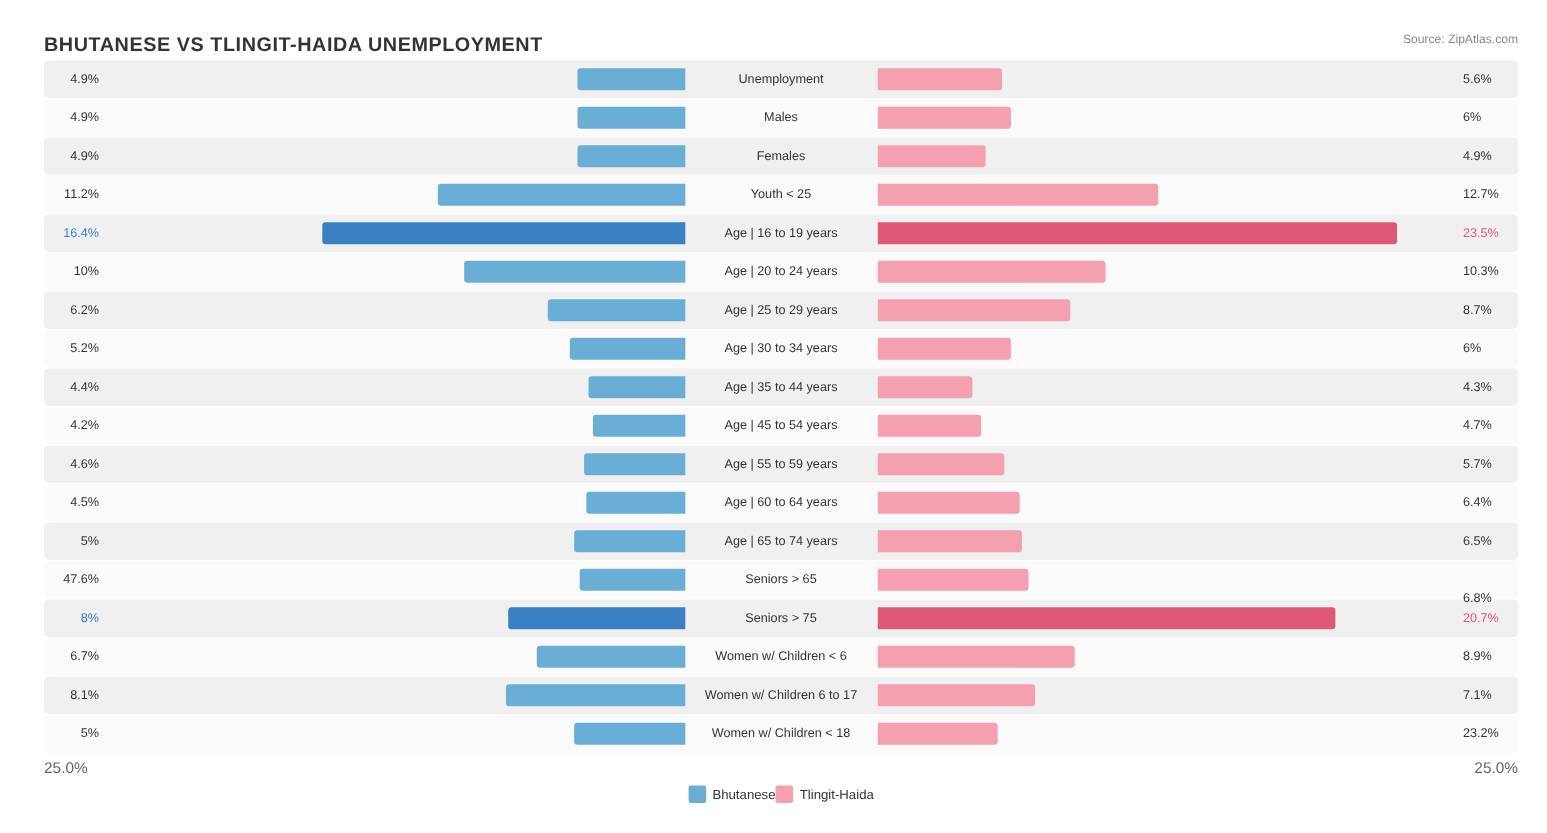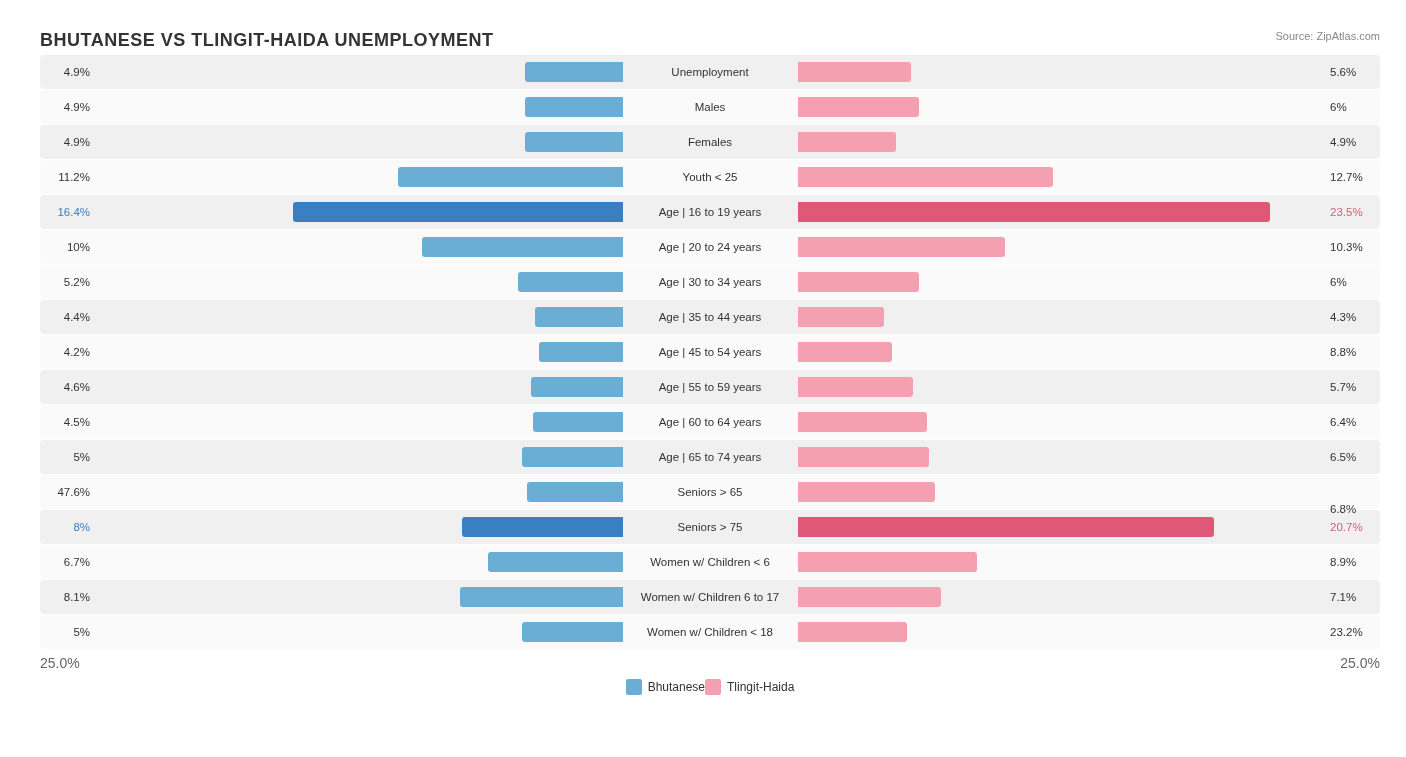--- a/index.html
+++ b/index.html
@@ -185,20 +185,31 @@
     <div class="left-val" style="color:#333;">10%</div>
     <div class="left-bar-wrap">
       <div style="width:201px; height:20px; background:#6aaed6; border-radius:3px 0 0 3px;"></div>
     </div>
     <div class="lbl">Age | 20 to 24 years</div>
     <div class="right-bar-wrap">
       <div style="width:207px; height:20px; background:#f4a0b0; border-radius:0 3px 3px 0;"></div>
     </div>
     <div class="right-val" style="color:#333;">10.3%</div>
   </div>
+      <div class="data-row even">
+    <div class="left-val" style="color:#333;">6.2%</div>
+    <div class="left-bar-wrap">
+      <div style="width:125px; height:20px; background:#6aaed6; border-radius:3px 0 0 3px;"></div>
+    </div>
+    <div class="lbl">Age | 25 to 29 years</div>
+    <div class="right-bar-wrap">
+      <div style="width:175px; height:20px; background:#f4a0b0; border-radius:0 3px 3px 0;"></div>
+    </div>
+    <div class="right-val" style="color:#333;">8.7%</div>
+  </div>
       <div class="data-row odd">
     <div class="left-val" style="color:#333;">5.2%</div>
     <div class="left-bar-wrap">
       <div style="width:105px; height:20px; background:#6aaed6; border-radius:3px 0 0 3px;"></div>
     </div>
     <div class="lbl">Age | 30 to 34 years</div>
     <div class="right-bar-wrap">
       <div style="width:121px; height:20px; background:#f4a0b0; border-radius:0 3px 3px 0;"></div>
     </div>
     <div class="right-val" style="color:#333;">6%</div>
@@ -216,21 +227,21 @@
   </div>
       <div class="data-row odd">
     <div class="left-val" style="color:#333;">4.2%</div>
     <div class="left-bar-wrap">
       <div style="width:84px; height:20px; background:#6aaed6; border-radius:3px 0 0 3px;"></div>
     </div>
     <div class="lbl">Age | 45 to 54 years</div>
     <div class="right-bar-wrap">
       <div style="width:94px; height:20px; background:#f4a0b0; border-radius:0 3px 3px 0;"></div>
     </div>
-    <div class="right-val" style="color:#333;">8.8%</div>
+    <div class="right-val" style="color:#333;">4.7%</div>
   </div>
       <div class="data-row even">
     <div class="left-val" style="color:#333;">4.6%</div>
     <div class="left-bar-wrap">
       <div style="width:92px; height:20px; background:#6aaed6; border-radius:3px 0 0 3px;"></div>
     </div>
     <div class="lbl">Age | 55 to 59 years</div>
     <div class="right-bar-wrap">
       <div style="width:115px; height:20px; background:#f4a0b0; border-radius:0 3px 3px 0;"></div>
     </div>

